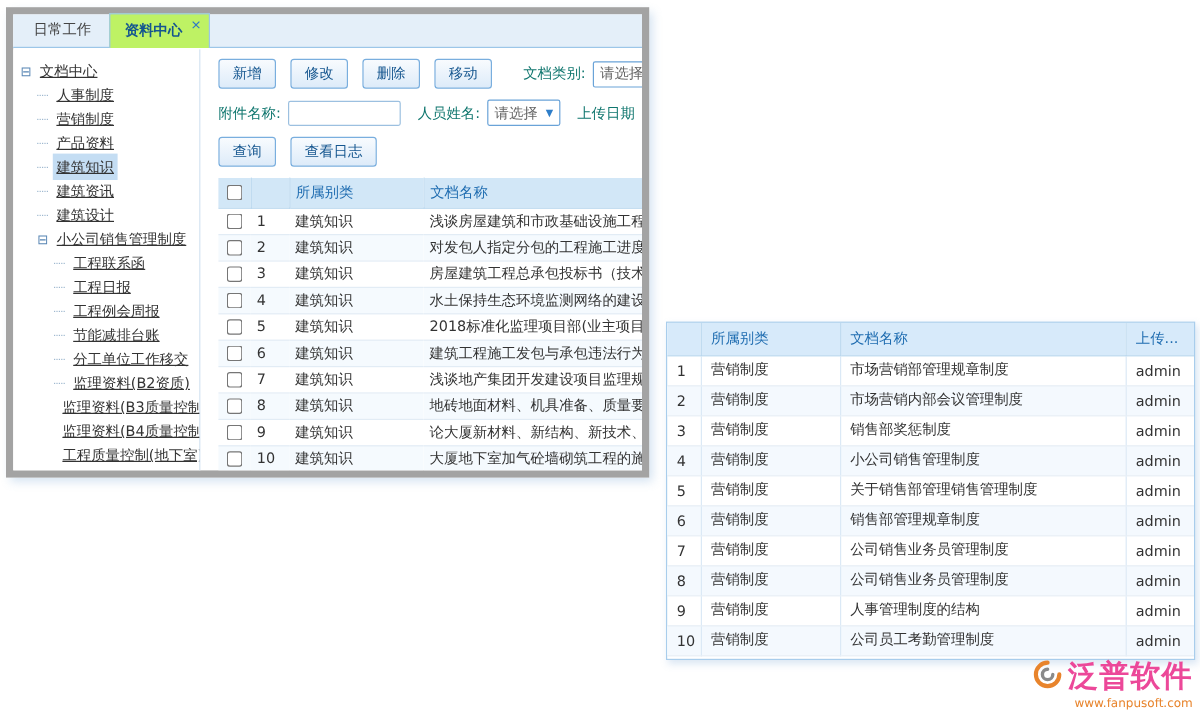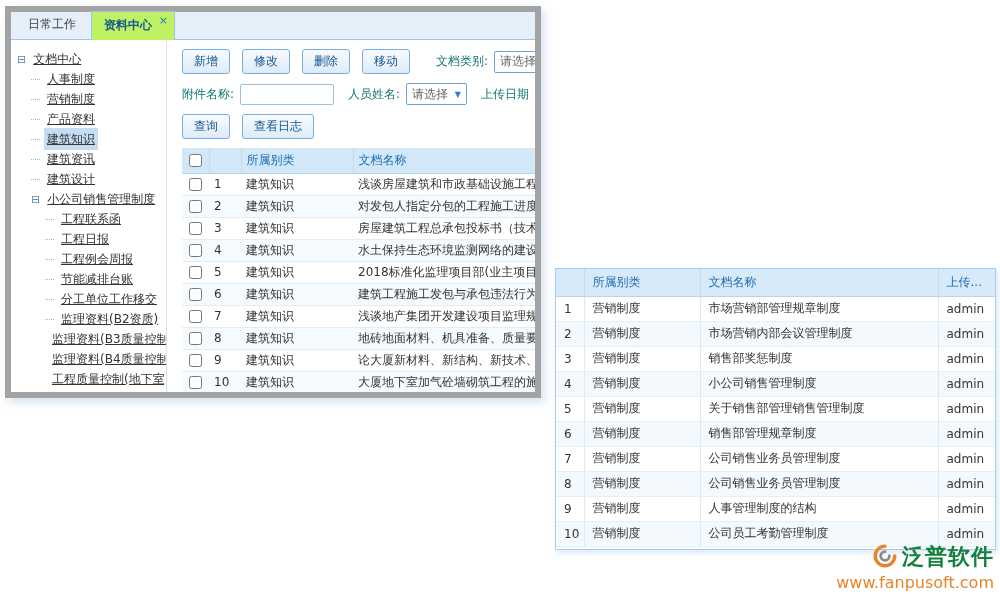--- a/index.html
+++ b/index.html
@@ -106,22 +106,22 @@
   .right-table tr:nth-child(even) td{ background:#f4f9fe; }
   .r-no{ width:28px; }
   .r-cat{ width:116px; }
   .r-name{ width:238px; }
   .r-up{ width:78px; }
 
   
   .logo{ position:absolute; right:6px; bottom:8px; text-align:right; }
   .logo-top{ display:flex; align-items:center; justify-content:flex-end; }
   .logo-mark{ margin-right:4px; }
-  .logo-brand{ font-size:22px; font-weight:bold; color:#15803d; letter-spacing:1px; }
-  .logo-url{ font-size:16px; color:#e8842c; margin-top:1px; }
+  .logo-brand{ font-size:25px; font-weight:bold; color:#ec4899; letter-spacing:1px; }
+  .logo-url{ font-size:10px; color:#e8842c; margin-top:1px; }
 </style>
 </head>
 <body>
 
 <div class="main-window">
   <div class="tab-bar">
     <div class="tab">
       <span>日常工作</span>
     </div>
     <div class="tab active">

